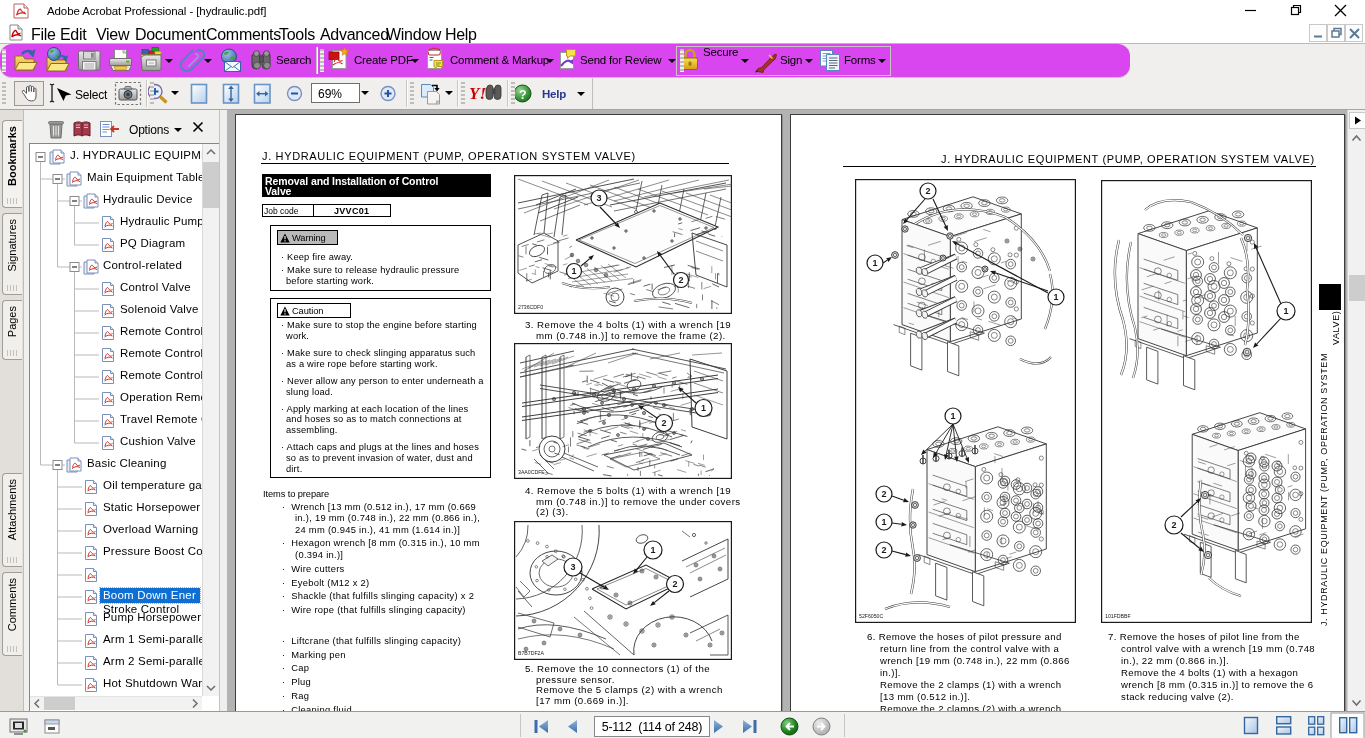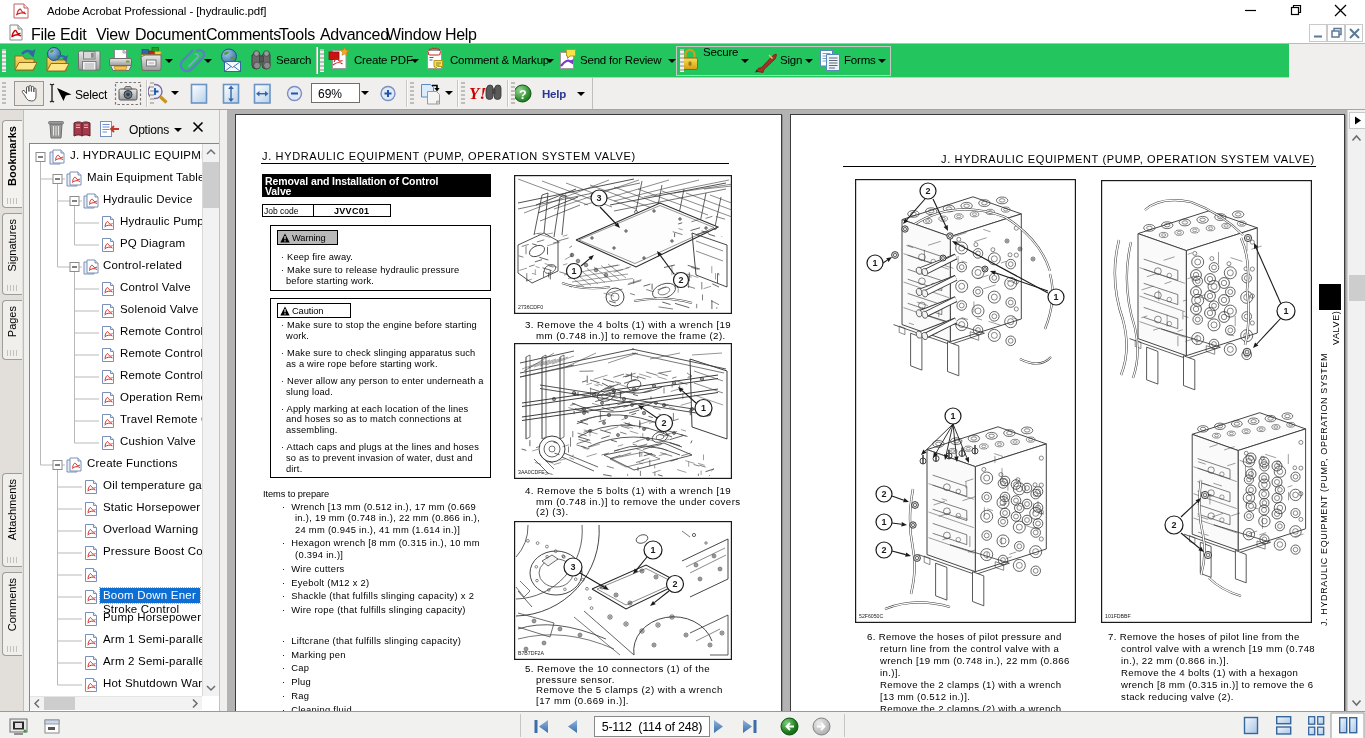--- a/index.html
+++ b/index.html
@@ -6,21 +6,21 @@
 body{width:1365px;height:738px;overflow:hidden;font-family:"Liberation Sans",sans-serif;-webkit-font-smoothing:antialiased;}
 .abs{position:absolute;}
 #app{position:relative;width:1365px;height:738px;background:#f0efed;}
 
 #titlebar{left:0;top:0;width:1365px;height:22px;background:#fff;}
 #titlebar .ttl{left:47px;top:4.5px;font-size:11.5px;letter-spacing:-0.1px;color:#000;}
 
 #menubar{left:0;top:22px;width:1365px;height:21px;background:#fff;border-bottom:1px solid #bdbbb7;}
 .menuitem{position:absolute;top:4px;font-size:16px;letter-spacing:-0.3px;color:#000;}
 
-#tb1{left:0;top:44px;width:1289px;height:33px;background:#22c55e;border-bottom:1px solid #c9c7c3;}
+#tb1{left:0;top:44px;width:1130px;height:33px;background:#d946ef;border-bottom:1px solid #c9c7c3;border-radius:12px;}
 #tb2{left:0;top:78px;width:1365px;height:31px;background:#f0efed;border-bottom:2px solid #a5a5a2;}
 .grip{position:absolute;width:4px;background-image:repeating-linear-gradient(to bottom,#bdbdb9 0px,#bdbdb9 2px,#f0efed 2px,#f0efed 4px);}
 .vsep{position:absolute;width:1px;background:#c9c7c3;border-right:1px solid #fbfbfa;}
 .tbtext{position:absolute;font-size:11.5px;letter-spacing:-0.2px;color:#000;}
 .dd{position:absolute;width:0;height:0;border-left:4px solid transparent;border-right:4px solid transparent;border-top:4px solid #000;}
 
 #main{left:0;top:110px;width:1365px;height:601px;background:#b3b3b3;}
 #tabstrip{left:0;top:0;width:23px;height:601px;background:#e2dfda;border-right:1px solid #c0beba;}
 .vtab{position:absolute;left:2px;width:19px;background:#f1efec;border:1px solid #9f9d99;border-right:none;border-radius:4px 0 0 4px;}
 .vtab span{position:absolute;left:3px;font-size:11px;color:#000;writing-mode:vertical-rl;transform:rotate(180deg);white-space:nowrap;}
@@ -1903,21 +1903,21 @@
 <div class="trow" style="left:90px;top:93px;">PQ Diagram</div>
 <div class="trow" style="left:73px;top:115px;">Control-related</div>
 <div class="trow" style="left:90px;top:137px;">Control Valve</div>
 <div class="trow" style="left:90px;top:159px;">Solenoid Valve</div>
 <div class="trow" style="left:90px;top:181px;">Remote Control Valve</div>
 <div class="trow" style="left:90px;top:203px;">Remote Control Valve</div>
 <div class="trow" style="left:90px;top:225px;">Remote Control Valve</div>
 <div class="trow" style="left:90px;top:247px;">Operation Remote C</div>
 <div class="trow" style="left:90px;top:269px;">Travel Remote Con</div>
 <div class="trow" style="left:90px;top:291px;">Cushion Valve</div>
-<div class="trow" style="left:57px;top:313px;">Create Functions</div>
+<div class="trow" style="left:57px;top:313px;">Basic Cleaning</div>
 <div class="trow" style="left:73px;top:335px;">Oil temperature gauge</div>
 <div class="trow" style="left:73px;top:357px;">Static Horsepower C</div>
 <div class="trow" style="left:73px;top:379px;">Overload Warning D</div>
 <div class="trow" style="left:73px;top:401px;">Pressure Boost Cont</div>
 <div class="trow" style="left:73px;top:423px;margin-top:36px;">Stroke Control</div>
 <div class="trow" style="left:73px;top:445px;"><span style="background:#0d6ed4;color:#fff;outline:1px dotted #e8a33d;padding:1px 4px 2px 3px;margin-left:-3px;">Boom Down Ener</span></div>
 <div class="trow" style="left:73px;top:467px;">Pump Horsepower S</div>
 <div class="trow" style="left:73px;top:489px;">Arm 1 Semi-parallel</div>
 <div class="trow" style="left:73px;top:511px;">Arm 2 Semi-parallel</div>
 <div class="trow" style="left:73px;top:533px;">Hot Shutdown Warn</div>

